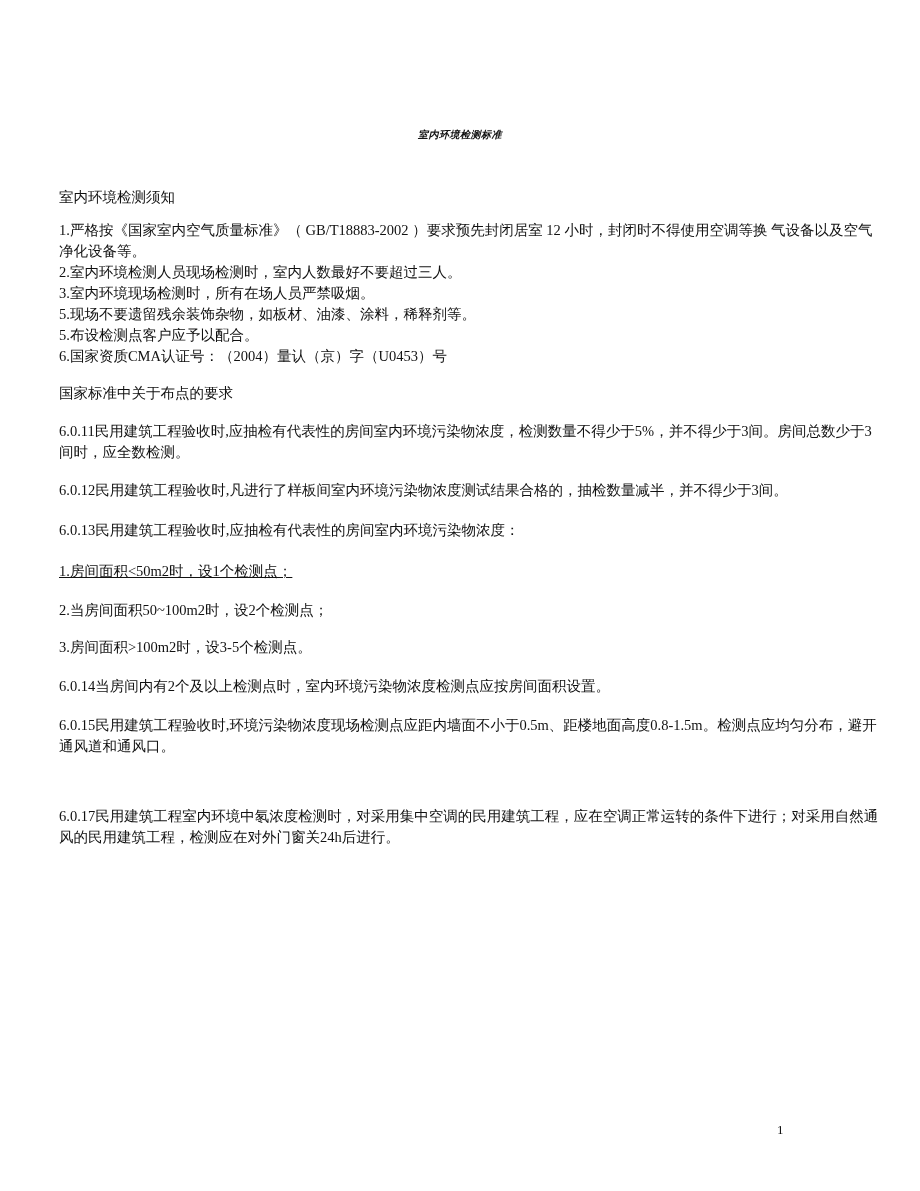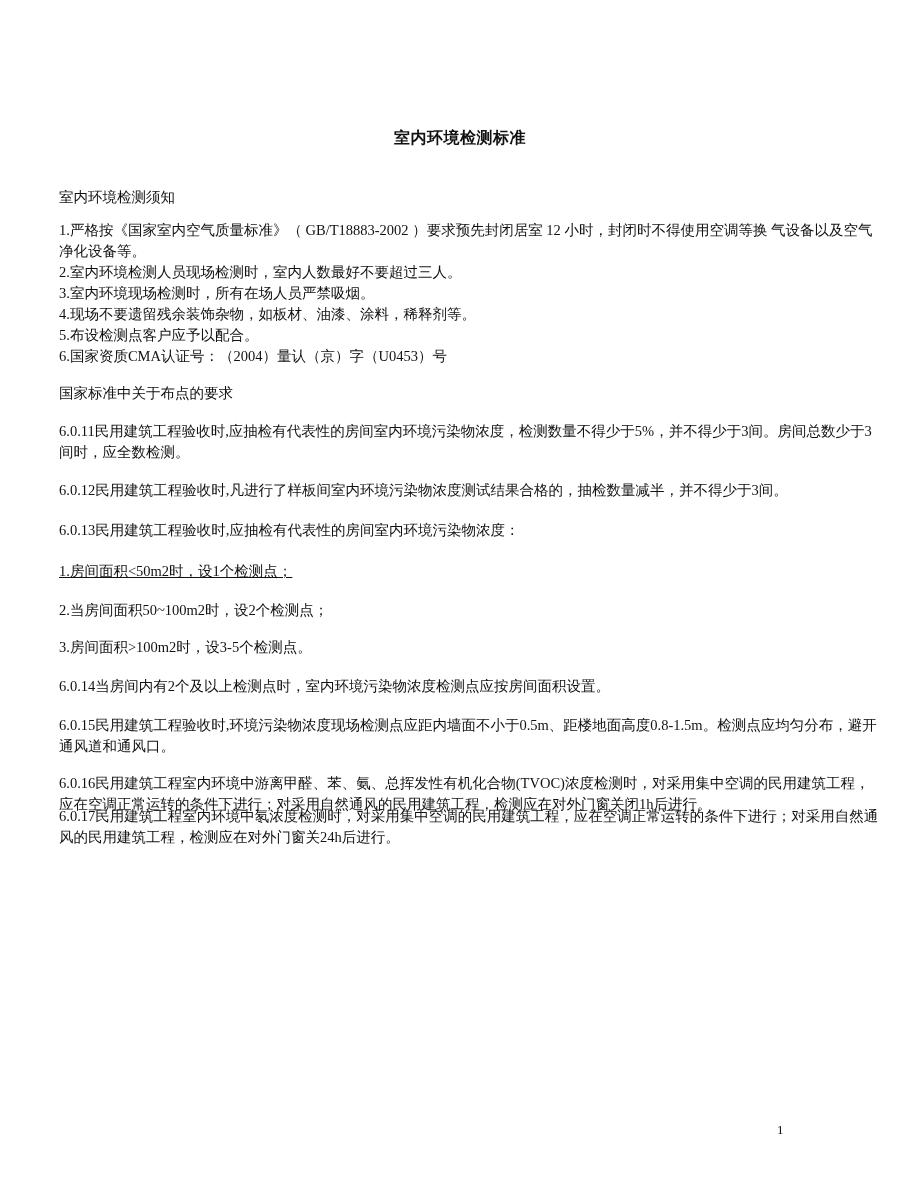--- a/index.html
+++ b/index.html
@@ -23,22 +23,23 @@
       height: 1191px;
     }
     .title {
       position: absolute;
       top: 128px;
       left: 0;
       width: 920px;
       text-align: center;
       font-family: "DejaVu Sans", "Liberation Sans", sans-serif;
       font-weight: bold;
-      font-size: 16px;
+      font-size: 10px;
       letter-spacing: 0.5px;
+      font-style: italic;
     }
     .block {
       position: absolute;
       left: 59px;
       width: 820px;
       line-height: 21px;
     }
     .block p {
       margin: 0;
     }
@@ -70,21 +71,21 @@
   <div class="title">室内环境检测标准</div>
 
   <div class="block notice-heading">
     <p>室内环境检测须知</p>
   </div>
 
   <div class="block notices">
     <p>1.严格按《国家室内空气质量标准》（ GB/T18883-2002 ）要求预先封闭居室  12  小时，封闭时不得使用空调等换  气设备以及空气净化设备等。</p>
     <p>2.室内环境检测人员现场检测时，室内人数最好不要超过三人。</p>
     <p>3.室内环境现场检测时，所有在场人员严禁吸烟。</p>
-    <p>4.现场不要遗留残余装饰杂物，如板材、油漆、涂料，稀释剂等。</p>
+    <p>5.现场不要遗留残余装饰杂物，如板材、油漆、涂料，稀释剂等。</p>
     <p>5.布设检测点客户应予以配合。</p>
     <p>6.国家资质CMA认证号：（2004）量认（京）字（U0453）号</p>
   </div>
 
   <div class="block req-heading">
     <p>国家标准中关于布点的要求</p>
   </div>
 
   <div class="block s11">
     <p>6.0.11民用建筑工程验收时,应抽检有代表性的房间室内环境污染物浓度，检测数量不得少于5%，并不得少于3间。房间总数少于3间时，应全数检测。</p>
@@ -111,23 +112,20 @@
   </div>
 
   <div class="block s14">
     <p>6.0.14当房间内有2个及以上检测点时，室内环境污染物浓度检测点应按房间面积设置。</p>
   </div>
 
   <div class="block s15">
     <p>6.0.15民用建筑工程验收时,环境污染物浓度现场检测点应距内墙面不小于0.5m、距楼地面高度0.8-1.5m。检测点应均匀分布，避开通风道和通风口。</p>
   </div>
 
-  <div class="block s16">
-    <p>6.0.16民用建筑工程室内环境中游离甲醛、苯、氨、总挥发性有机化合物(TVOC)浓度检测时，对采用集中空调的民用建筑工程，应在空调正常运转的条件下进行；对采用自然通风的民用建筑工程，检测应在对外门窗关闭1h后进行。</p>
-  </div>
 
   <div class="block s17">
     <p>6.0.17民用建筑工程室内环境中氡浓度检测时，对采用集中空调的民用建筑工程，应在空调正常运转的条件下进行；对采用自然通风的民用建筑工程，检测应在对外门窗关24h后进行。</p>
   </div>
 
   <div class="page-number">1</div>
 
 </div>
 
 </body></html>

